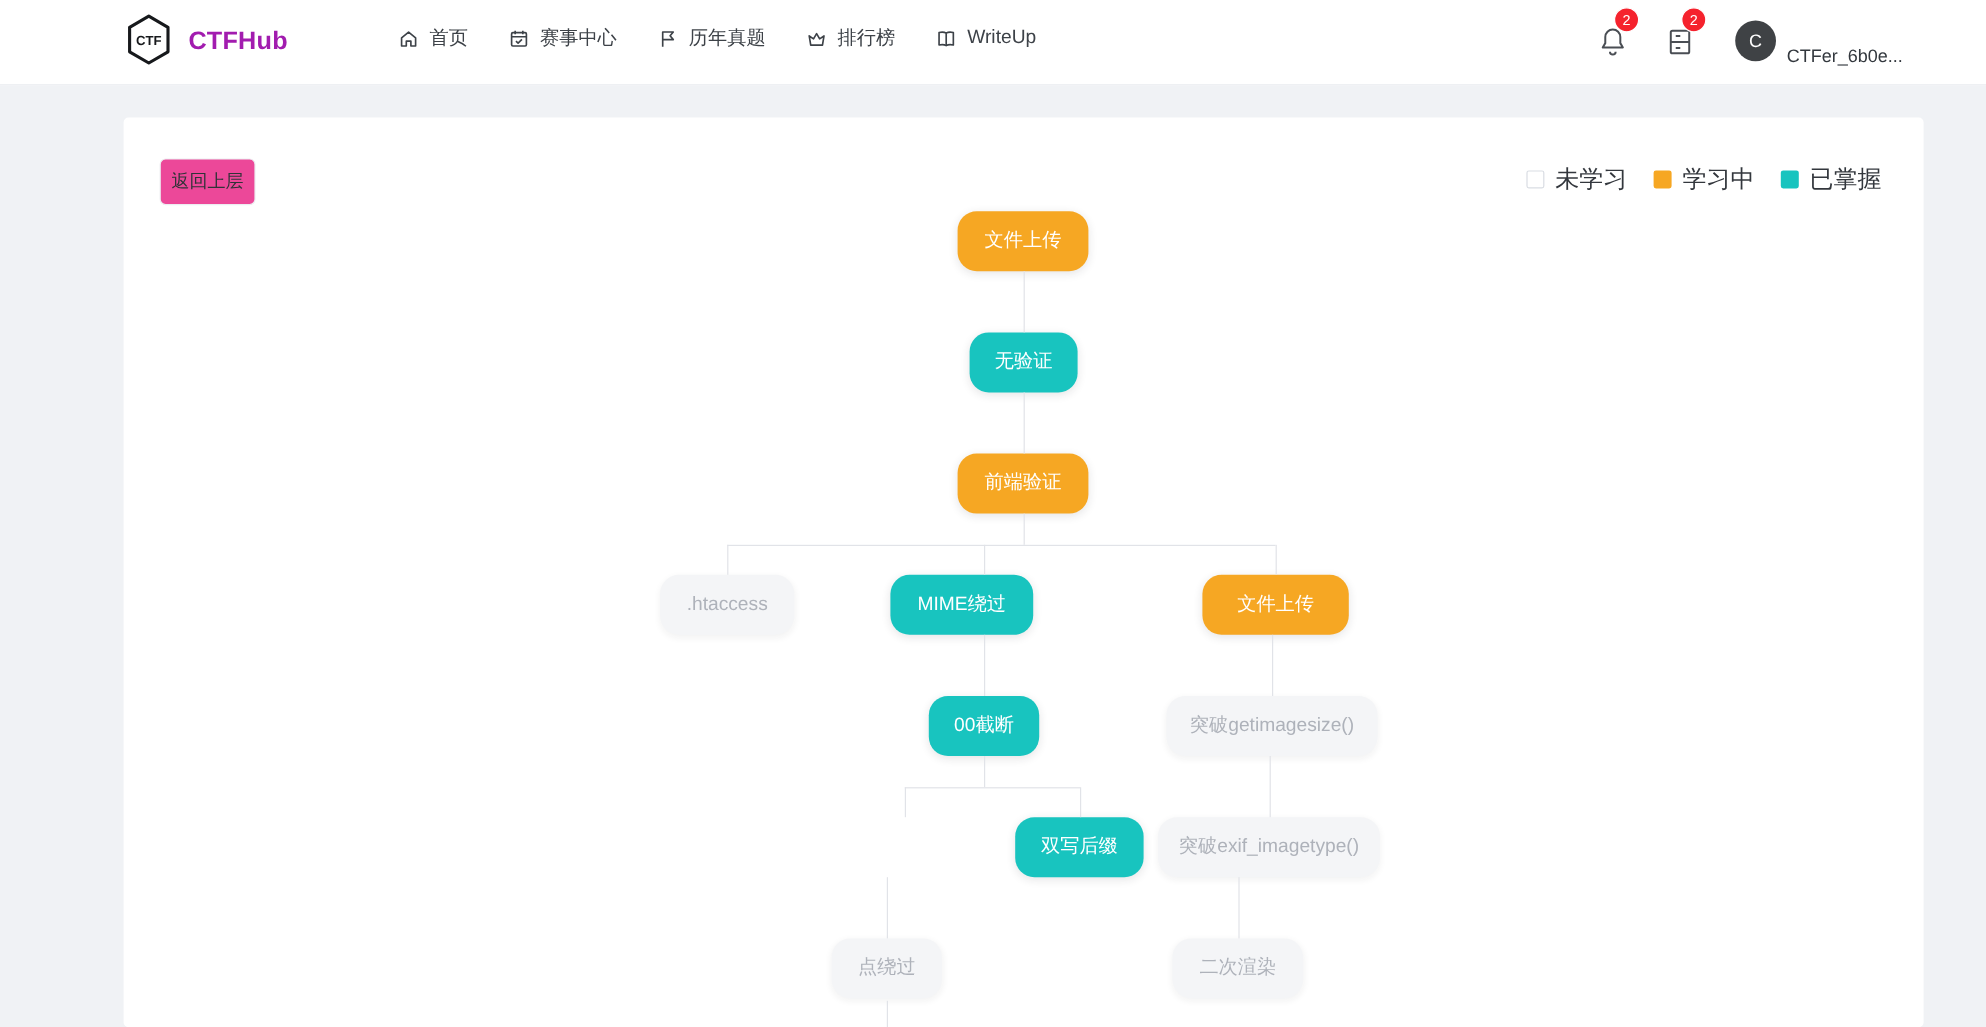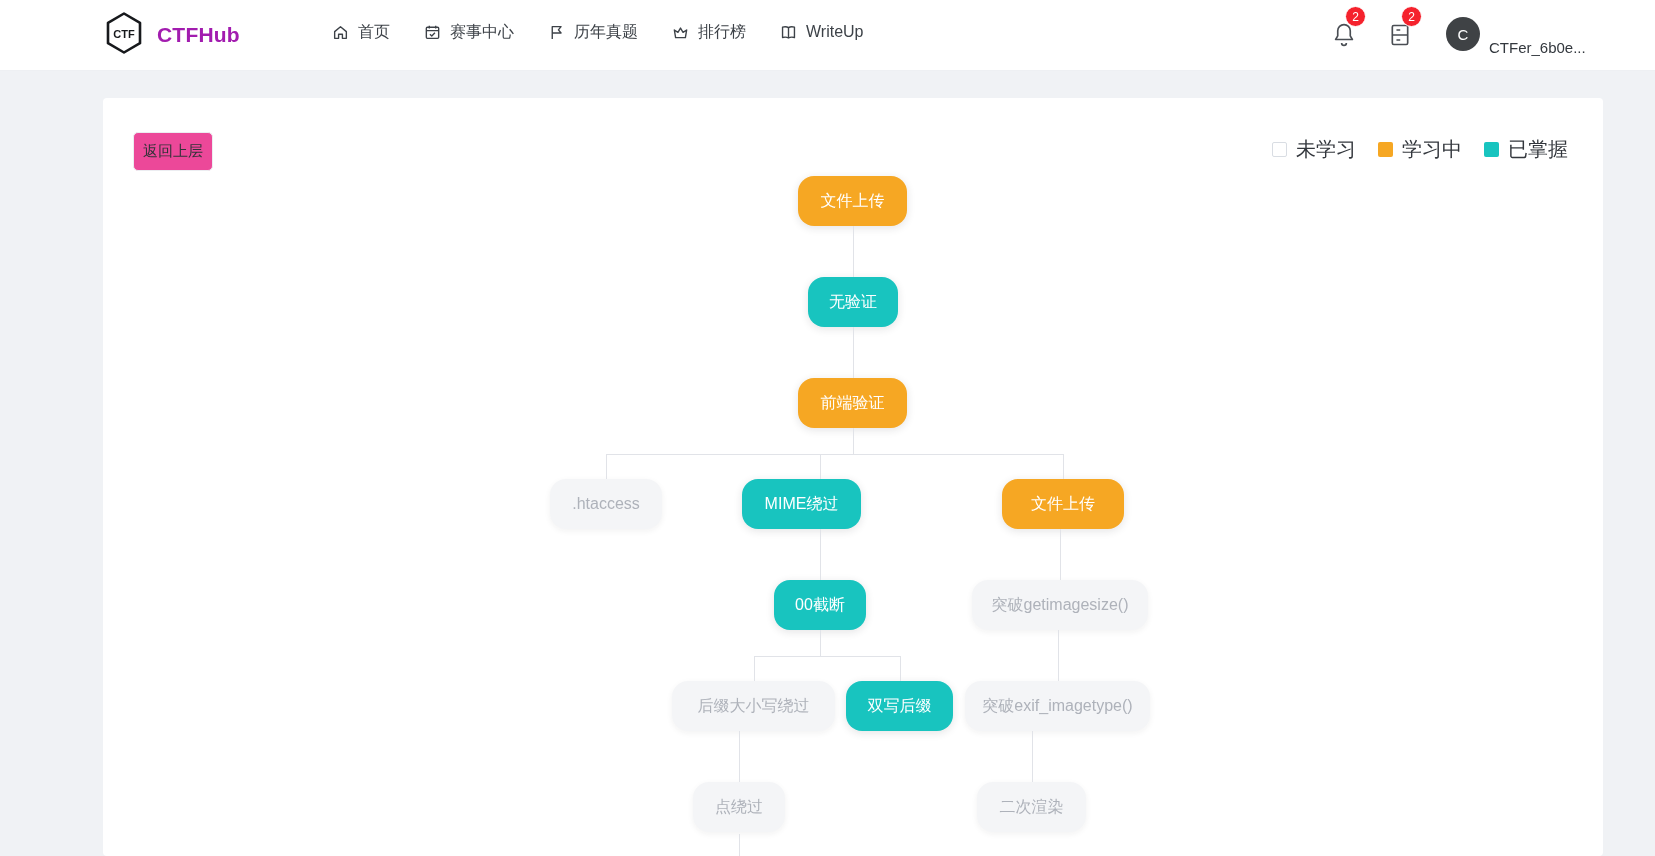--- a/index.html
+++ b/index.html
@@ -147,21 +147,20 @@
     </div>
   <div class="tree">
       <div class="node learning" style="background: rgb(246, 167, 35); left: 695px; top: 78px; width: 109px;">文件上传</div>
       <div class="node mastered" style="background: rgb(24, 196, 191); left: 705px; top: 179px; width: 90px;">无验证</div>
       <div class="node learning" style="background: rgb(246, 167, 35); left: 695px; top: 280px; width: 109px;">前端验证</div>
       <div class="node not-learned" style="left: 447px; top: 381px; width: 112px;">.htaccess</div>
       <div class="node mastered" style="background: rgb(24, 196, 191); left: 639px; top: 381px; width: 119px;">MIME绕过</div>
       <div class="node learning" style="background: rgb(246, 167, 35); left: 899px; top: 381px; width: 122px;">文件上传</div>
       <div class="node mastered" style="background: rgb(24, 196, 191); left: 671px; top: 482px; width: 92px;">00截断</div>
       <div class="node not-learned" style="left: 869px; top: 482px; width: 176px;">突破getimagesize()</div>
-      <div class="node not-learned" style="left: 569px; top: 583px; width: 163px;">后缀大小写绕过</div>
       <div class="node mastered" style="background: rgb(24, 196, 191); left: 743px; top: 583px; width: 107px;">双写后缀</div>
       <div class="node not-learned" style="left: 862px; top: 583px; width: 185px;">突破exif_imagetype()</div>
       <div class="node not-learned" style="left: 590px; top: 684px; width: 92px;">点绕过</div>
       <div class="node not-learned" style="left: 874px; top: 684px; width: 109px;">二次渲染</div>
       <div class="cline" style="left: 750px; top: 128px; width: 1px; height: 51px;"></div>
       <div class="cline" style="left: 750px; top: 229px; width: 1px; height: 51px;"></div>
       <div class="cline" style="left: 750px; top: 330px; width: 1px; height: 26px;"></div>
       <div class="cline" style="left: 503px; top: 356px; width: 457px; height: 1px;"></div>
       <div class="cline" style="left: 503px; top: 356px; width: 1px; height: 25px;"></div>
       <div class="cline" style="left: 717px; top: 356px; width: 1px; height: 25px;"></div>

